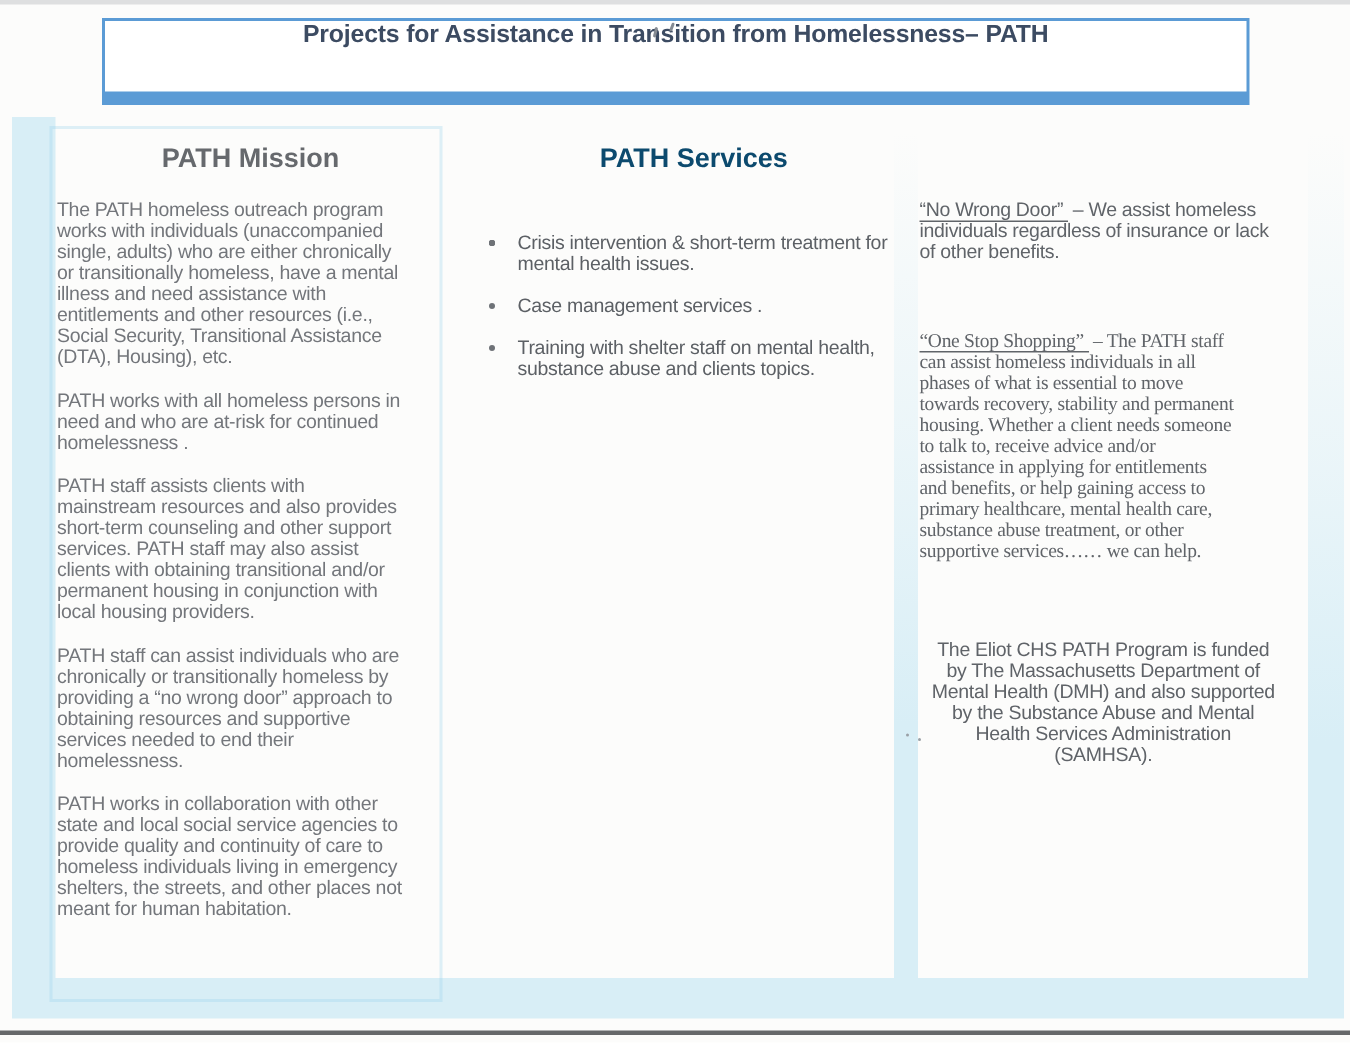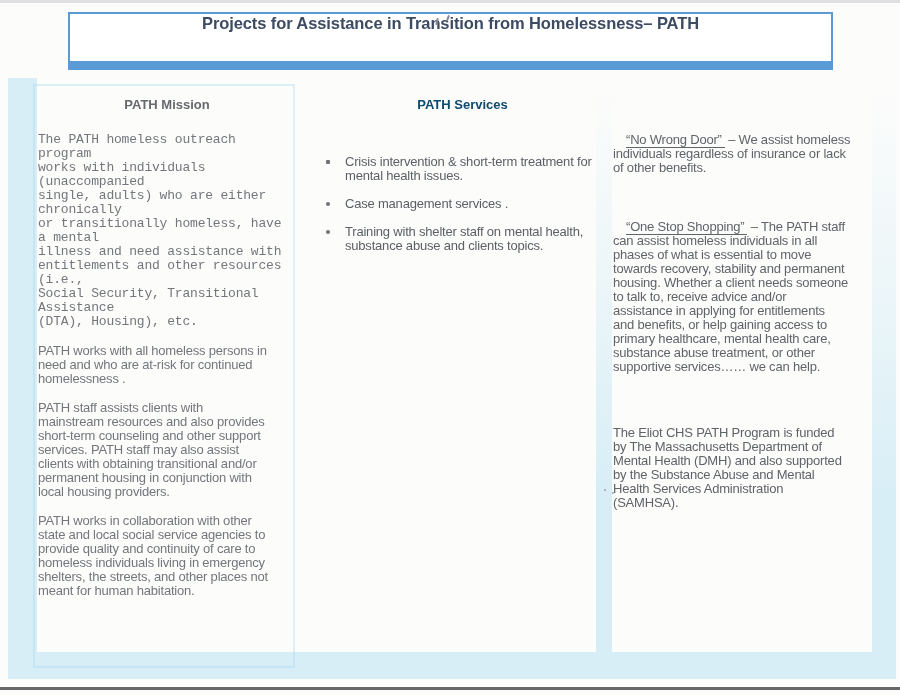--- a/index.html
+++ b/index.html
@@ -33,40 +33,40 @@
     border-bottom-width: 9px;
     display: flex; justify-content: center;
   }
   .title-box h1 {
     margin: 0 0 2px 0; font-size: 16.5px; font-weight: bold; letter-spacing: -0.1px;
     color: var(--title_text);
   }
 
   
   .col { position: absolute; font-size: 13px; line-height: 14px; letter-spacing: -0.2px; }
-  .col h2 { margin: 0; font-size: 13px; line-height: 20px; font-weight: bold; text-align: center; letter-spacing: 0; }
+  .col h2 { margin: 0; font-size: 18px; line-height: 20px; font-weight: bold; text-align: center; letter-spacing: 0; }
   .h-mission  { color: #66696d; }
   .h-services { color: #0c4a6e; }
   .h-benefits { color: #5f6266; }
 
   .mission  { left: 38px;  top: 95px; width: 258px; color: #73767b; }
   .mission p { margin: 0 0 15px 0; white-space: pre-line; }
-  .mission p.first { margin-top: 18px; font-family: Liberation Mono, monospace; }
+  .mission p.first { margin-top: 18px; }
 
   .services { left: 318px; top: 95px; width: 289px; color: #5c6065; }
   .services ul { list-style: none; margin: 40px 0 0 0; padding: 0; }
   .services li { position: relative; padding-left: 27px; margin-bottom: 14px; white-space: pre-line; }
   .dot { position: absolute; left: 8px; top: 5px; width: 4px; height: 4px; border-radius: 50%; background: #6e7277; }
 
   .benefits { left: 613px; top: 93px; width: 250px; color: #606469; }
   .benefits p { margin: 0; white-space: pre-line; }
   .benefits .b1 { margin-top: 40px; }
-  .benefits .b2 { margin-top: 45px; }
-  .lead { border-bottom: 1px solid currentColor; padding-right: 3px; margin-left: 13px; }
-  .funding { margin-top: 52px !important; width: 245px; margin-left: 2px; text-align: left; color: #5f6368; }
+  .benefits .b2 { margin-top: 45px; font-family: Liberation Serif, serif; }
+  .lead { border-bottom: 1px solid currentColor; padding-right: 3px; }
+  .funding { margin-top: 52px !important; width: 245px; margin-left: 2px; text-align: center; color: #5f6368; }
 
   
   .tick { position: absolute; background: #858b93; border-radius: 1px; }
   .tick.t1 { left: 436px; top: 18px; width: 2px; height: 7px; transform: rotate(14deg); }
   .tick.t2 { left: 447px; top: 15px; width: 2px; height: 6px; transform: rotate(20deg); }
   .speck { position: absolute; width: 2px; height: 2px; border-radius: 50%; background: #9aa0a6; }
   .speck.s1 { left: 604px; top: 489px; }
   .speck.s2 { left: 612px; top: 492px; }
   .speck.s3 { left: 737px; top: 449px; }
 </style>
@@ -105,20 +105,26 @@
     <p>PATH works with all homeless persons in
 need and who are at-risk for continued
 homelessness .</p>
     <p>PATH staff assists clients with
 mainstream resources and also provides
 short-term counseling and other support
 services. PATH staff may also assist
 clients with obtaining transitional and/or
 permanent housing in conjunction with
 local housing providers.</p>
+    <p>PATH staff can assist individuals who are
+chronically or transitionally homeless by
+providing a “no wrong door” approach to
+obtaining resources and supportive
+services needed to end their
+homelessness.</p>
     <p>PATH works in collaboration with other
 state and local social service agencies to
 provide quality and continuity of care to
 homeless individuals living in emergency
 shelters, the streets, and other places not
 meant for human habitation.</p>
   </section>
 
   <section class="col services">
     <h2 class="h-services">PATH Services</h2>

